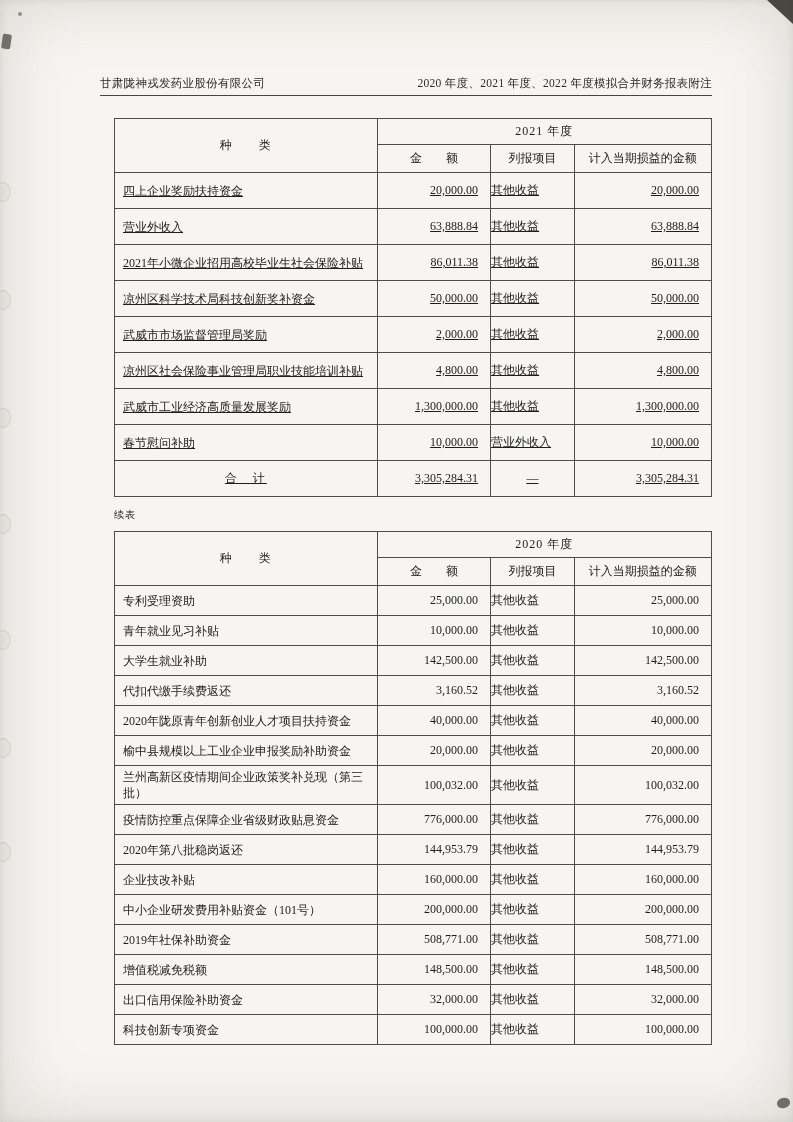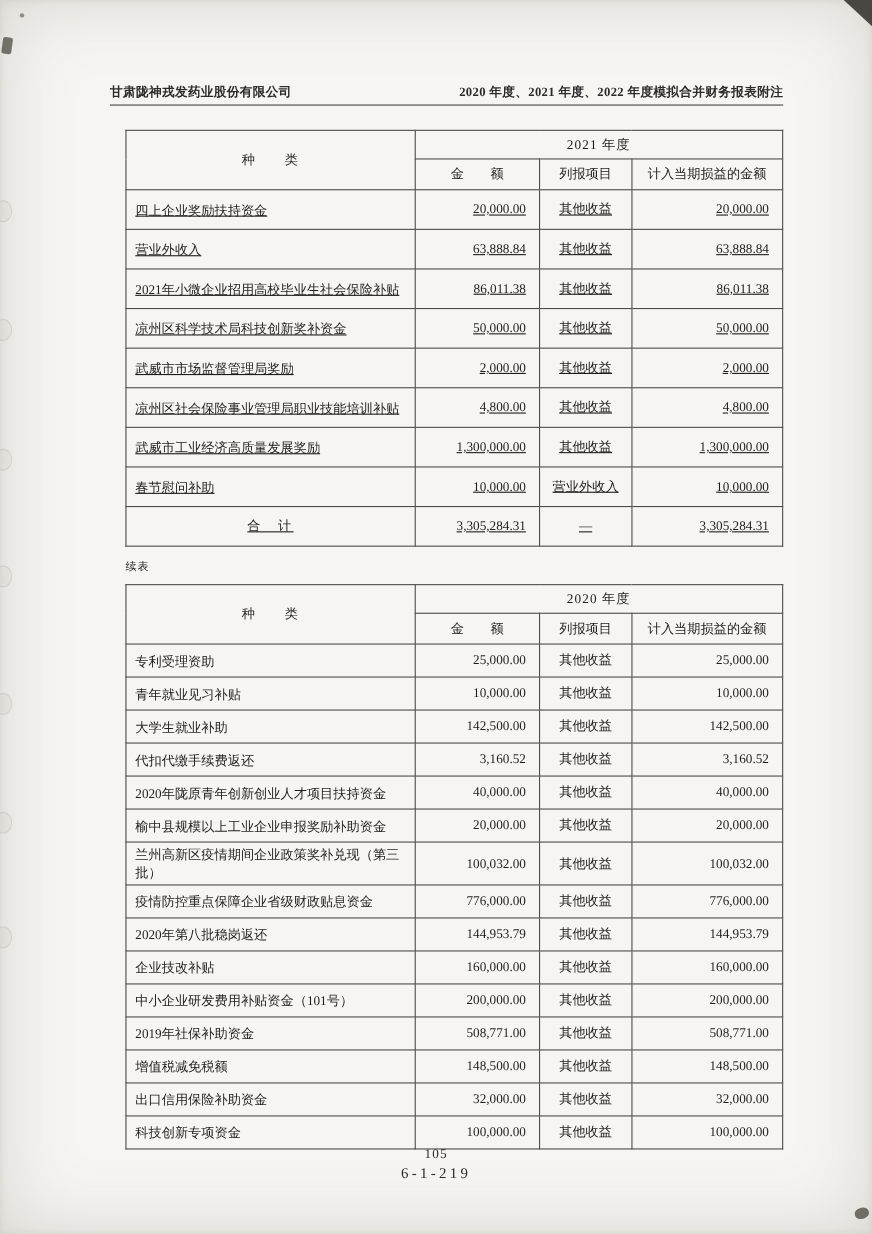--- a/index.html
+++ b/index.html
@@ -24,34 +24,34 @@
   .mark-br { position:absolute; right:3px; bottom:14px; width:13px; height:10px;
     background:#535047; opacity:.8; border-radius:45%; transform:rotate(-15deg); }
   .punch { position:absolute; left:-5px; width:16px; height:20px; border-radius:50%;
     border:1px solid rgba(60,55,45,.10); background:rgba(60,55,45,.03); }
   .p1{top:182px}.p2{top:290px}.p3{top:408px}.p4{top:514px}.p5{top:630px}.p6{top:738px}.p7{top:842px}
 
   .content { position:absolute; left:100px; top:76px; width:612px; }
 
   .doc-header {
     display:flex; justify-content:space-between; align-items:flex-end;
-    font-size:11.5px; font-weight:bold; color:#2b2b2b;
+    font-size:11.5px; font-weight:normal; color:#2b2b2b;
     padding-bottom:4px; border-bottom:1.5px solid #454545; letter-spacing:.3px;
   }
 
   table { border-collapse:collapse; table-layout:fixed; width:598px; margin-left:14px; }
   th, td { border:1px solid #4c4c4c; font-size:12px; font-weight:normal;
     vertical-align:middle; color:#1e1e1e; }
   col.c-cat { width:44%; } col.c-amt { width:19%; } col.c-itm { width:14%; } col.c-inc { width:23%; }
   thead th { text-align:center; }
   .row-period th { height:26px; letter-spacing:1px; }
   .row-subhead th { height:28px; }
   td.cat { text-align:left; padding:3px 4px 3px 8px; line-height:16px; }
   td.amt { text-align:right; padding-right:12px; font-family:"Liberation Serif","DejaVu Serif",serif;margin-top:32px; }
-  td.itm { text-align:center; }
+  td.itm { text-align:left; }
   .t1 { margin-top:22px; }
   .t1 tbody td, .t1 tfoot td { height:36px;text-decoration:underline; }
   .t2 tbody td { height:30px; }
   tfoot td.total-cat { text-align:center; letter-spacing:2px; }
   tfoot td.itm { text-align:center; }
 
   .continued { margin:11px 0 9px 14px; font-size:10px; color:#222; letter-spacing:1px; }
 
   .doc-footer { position:absolute; left:0; top:1042px; width:793px; text-align:center; color:#2a2a2a; }
   .page-num { font-size:12px; letter-spacing:1px; }
@@ -291,18 +291,14 @@
             <td class="cat">科技创新专项资金</td>
             <td class="amt">100,000.00</td>
             <td class="itm">其他收益</td>
             <td class="amt">100,000.00</td>
           </tr>
         </tbody>
     </table>
 
   </div>
 
-  <footer class="doc-footer">
-    <div class="page-num">105</div>
-    <div class="doc-num">6-1-219</div>
-  </footer>
 
 </div>
 
 </body></html>

